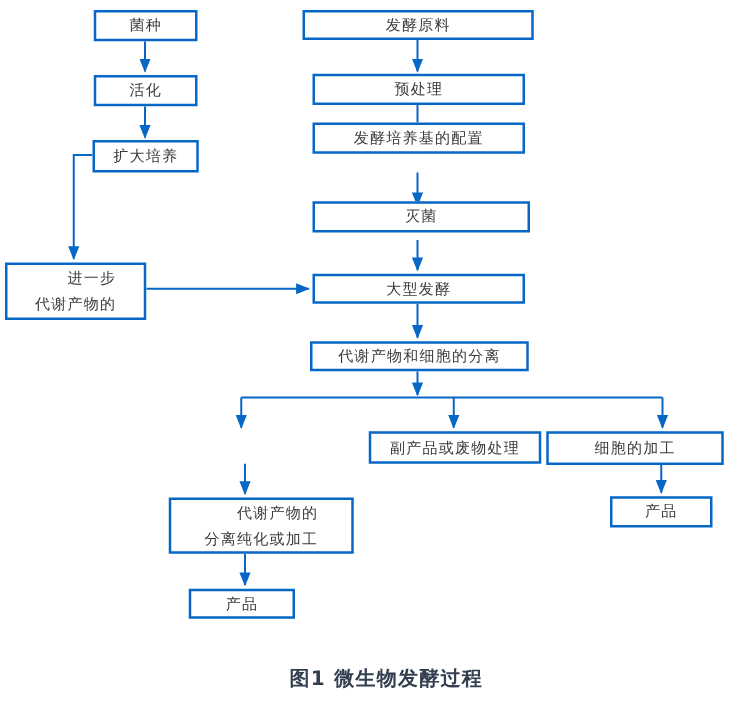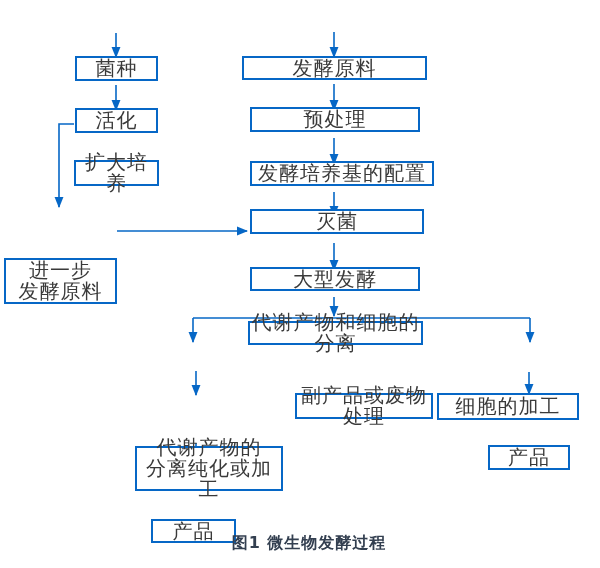--- a/index.html
+++ b/index.html
@@ -25,26 +25,25 @@
     stroke-width:1.6;
     fill:none;
   }
   .arrowhead-shape{fill:var(--accent);}
   .box{
     position:absolute;
     box-sizing:border-box;
     border:2px solid var(--accent);
     background:var(--bg);
     display:flex;align-items:center;justify-content:center;
-    text-align:center;
+    text-align:right;
     color:var(--text);
-    font-size:20px;
+    font-size:12px;
     letter-spacing:1px;
     line-height:21px;
-    margin-top:48px;
   }
   .box span{white-space:pre-line;}
   .caption{
     position:absolute;
     left:0;top:533px;width:618px;
     text-align:center;
     color:var(--caption);
     font-size:16px;
     font-weight:bold;
     letter-spacing:1px;
@@ -88,30 +87,30 @@
     <span>菌种</span>
   </div>
   <div class="box" style="left:75px;top:60px;width:83px;height:25px">
     <span>活化</span>
   </div>
   <div class="box" style="left:74px;top:112px;width:85px;height:26px">
     <span>扩大培养</span>
   </div>
   <div class="box" style="left:4px;top:210px;width:113px;height:46px">
     <span>进一步
-发酵原料</span>
+代谢产物的</span>
   </div>
 
   <div class="box" style="left:242px;top:8px;width:185px;height:24px">
     <span>发酵原料</span>
   </div>
   <div class="box" style="left:250px;top:59px;width:170px;height:25px">
     <span>预处理</span>
   </div>
-  <div class="box" style="left:250px;top:113px;width:184px;height:25px">
+  <div class="box" style="left:250px;top:98px;width:170px;height:25px">
     <span>发酵培养基的配置</span>
   </div>
   <div class="box" style="left:250px;top:161px;width:174px;height:25px">
     <span>灭菌</span>
   </div>
   <div class="box" style="left:250px;top:219px;width:170px;height:24px">
     <span>大型发酵</span>
   </div>
   <div class="box" style="left:248px;top:273px;width:175px;height:24px">
     <span>代谢产物和细胞的分离</span>

